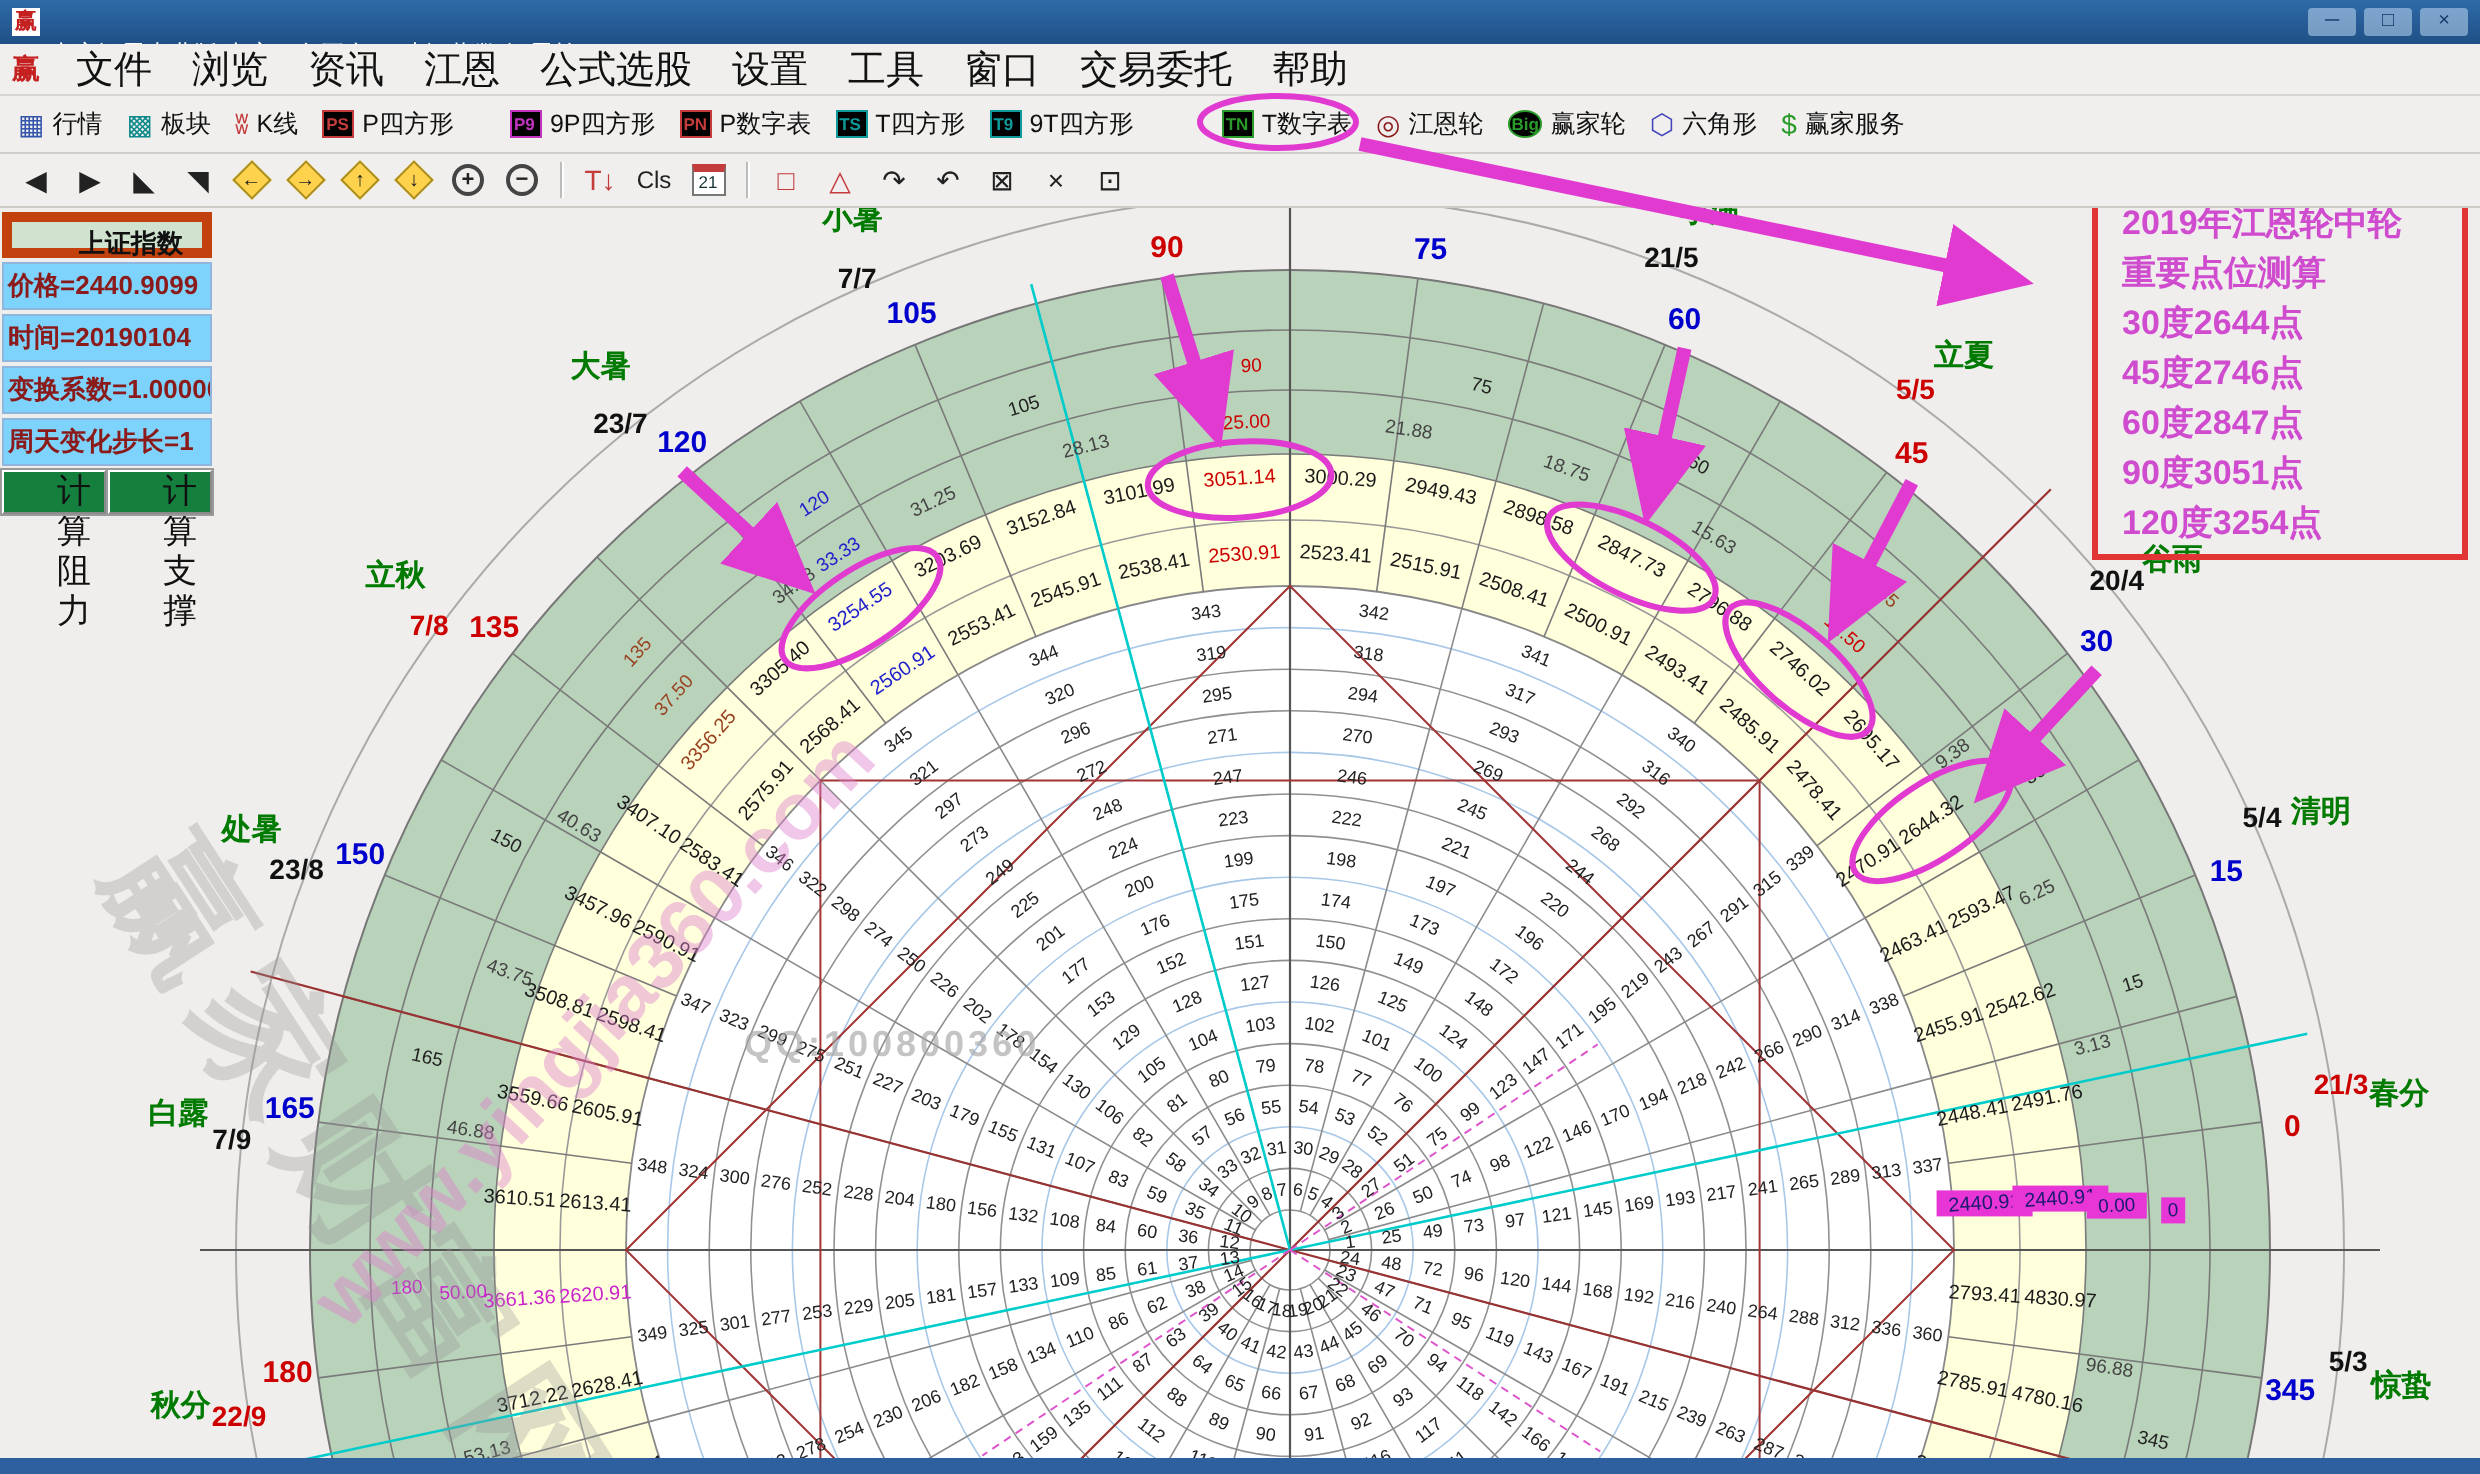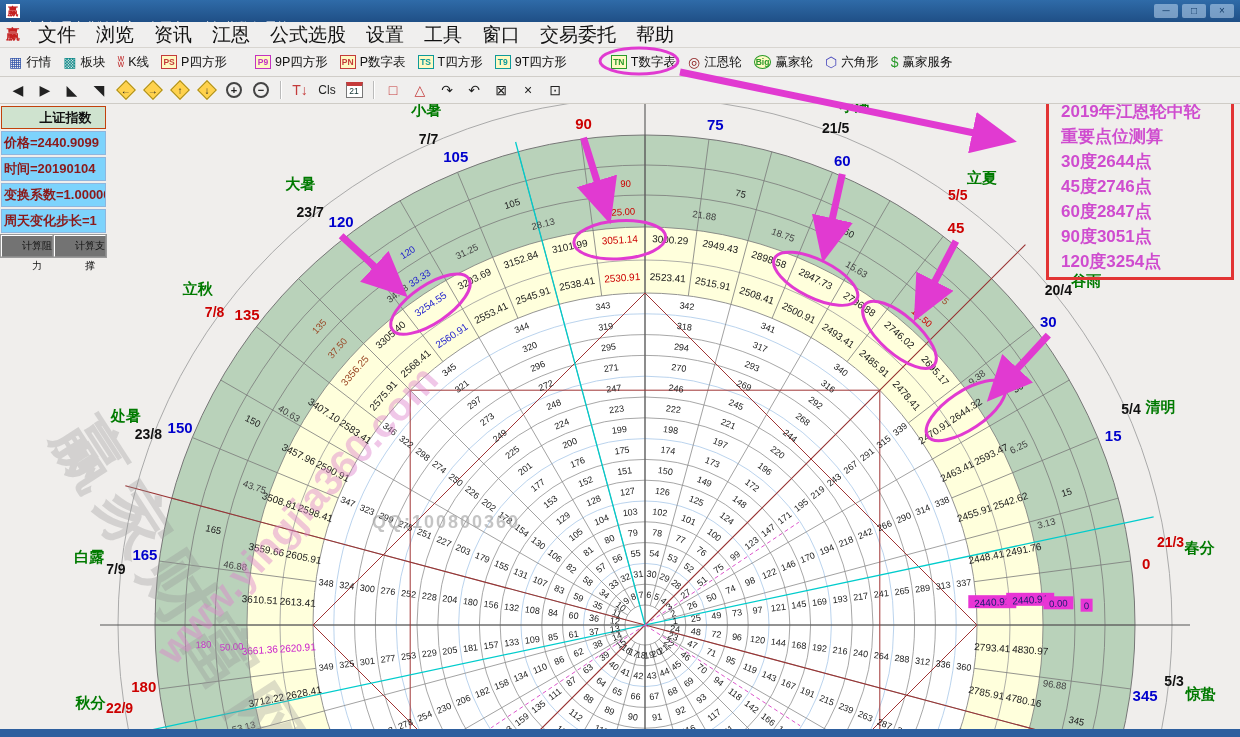--- a/index.html
+++ b/index.html
@@ -20,21 +20,21 @@
   #menubar { position:absolute; left:0; top:22px; width:1240px; height:26px; background:#f0efee;
     border-bottom:1px solid #d8d5d0; display:flex; align-items:center; padding-left:4px; }
   #menu-logo { color:#c42020; font-weight:bold; font-size:14px; margin:0 8px 0 2px; }
   .menu-item { font-size:19px; color:#111; padding:3px 10px; cursor:default; }
 
   
   #toolbar1 { position:absolute; left:0; top:48px; width:1240px; height:29px; background:#f0efee;
     border-bottom:1px solid #d0cdc8; display:flex; align-items:center; padding-left:4px; }
   .tb1-item { display:flex; align-items:center; gap:4px; padding:2px 7px 2px 5px; font-size:12.5px; color:#111; }
   .tb1-badge { display:inline-block; min-width:16px; height:14px; border:1px solid; font-size:8.5px; font-weight:bold;
-    line-height:12px; text-align:center; padding:0 1px; background:#fef9c3; }
+    line-height:12px; padding:0 1px; background:#000000; }
   .tb1-glyph { font-size:14px; line-height:14px; }
 
   
   #toolbar2 { position:absolute; left:0; top:77px; width:1240px; height:27px; background:#f0efee;
     border-bottom:1px solid #cfccc6; display:flex; align-items:center; padding-left:6px; gap:3px; }
   .tb2-btn { width:24px; height:22px; display:flex; align-items:center; justify-content:center;
     font-size:14px; color:#222; }
   .tb2-sep { width:1px; height:18px; background:#bbb; margin:0 4px; box-shadow:1px 0 0 #fff; }
   .tb2-dia { width:14px; height:14px; background:#ffd24d; border:1px solid #a98e1d; transform:rotate(45deg);
     display:flex; align-items:center; justify-content:center; }
@@ -52,27 +52,27 @@
   
   .wm { position:absolute; pointer-events:none; white-space:nowrap; font-weight:bold; }
   #wm-brand { left:110px; top:295px; font-size:70px; letter-spacing:10px; color:rgba(150,150,150,0.32);
     transform:rotate(57deg); transform-origin:left top; }
   #wm-url { left:148px; top:538px; font-size:40px; color:rgba(222,130,205,0.45);
     transform:rotate(-47deg); transform-origin:left top; }
   #wm-qq { left:372px; top:408px; font-size:18px; letter-spacing:2px; color:rgba(165,165,165,0.65); }
 
   
   #panel { position:absolute; left:1px; top:2px; width:105px; z-index:20; font-size:13px; }
-  #panel-title { background:#cfe3cf; border:1px solid #c2410c; text-align:center; font-weight:bold;
+  #panel-title { background:#cfe3cf; border:5px solid #c2410c; text-align:center; font-weight:bold;
     color:#111; height:23px; line-height:21px; margin-bottom:2px;padding-left:24px; }
   .panel-row { background:#7dd3fc; border:1px solid #8fb6dd; color:#8b1a1a; font-weight:bold; height:24px;
     line-height:22px; padding-left:2px; margin-bottom:2px; white-space:nowrap; overflow:hidden; }
   #panel-buttons { display:flex; gap:1px; }
-  .panel-btn { flex:1; height:22px; font-size:10px; line-height:20px; text-align:center; color:#111;
-    background:#737373; border:1px solid #fff; border-right-color:#8a8a8a; border-bottom-color:#8a8a8a;
+  .panel-btn { flex:1; height:22px; font-size:17px; line-height:20px; text-align:center; color:#111;
+    background:#15803d; border:1px solid #fff; border-right-color:#8a8a8a; border-bottom-color:#8a8a8a;
     outline:1px solid #9a9a9a;padding-left:20px; }
 
   
   #note-box { position:absolute; left:1046px; top:-16px; width:188px; height:192px; border:3px solid #e23434;
     z-index:40; padding:8px 10px 0 12px; }
   .note-line { font-size:17px; font-weight:bold; color:#cf4ccf; line-height:25px; white-space:nowrap; }
 
   
   #bottombar { position:absolute; left:0; bottom:0; width:1240px; height:8px; background:#2e5f9e; z-index:70; }
 

